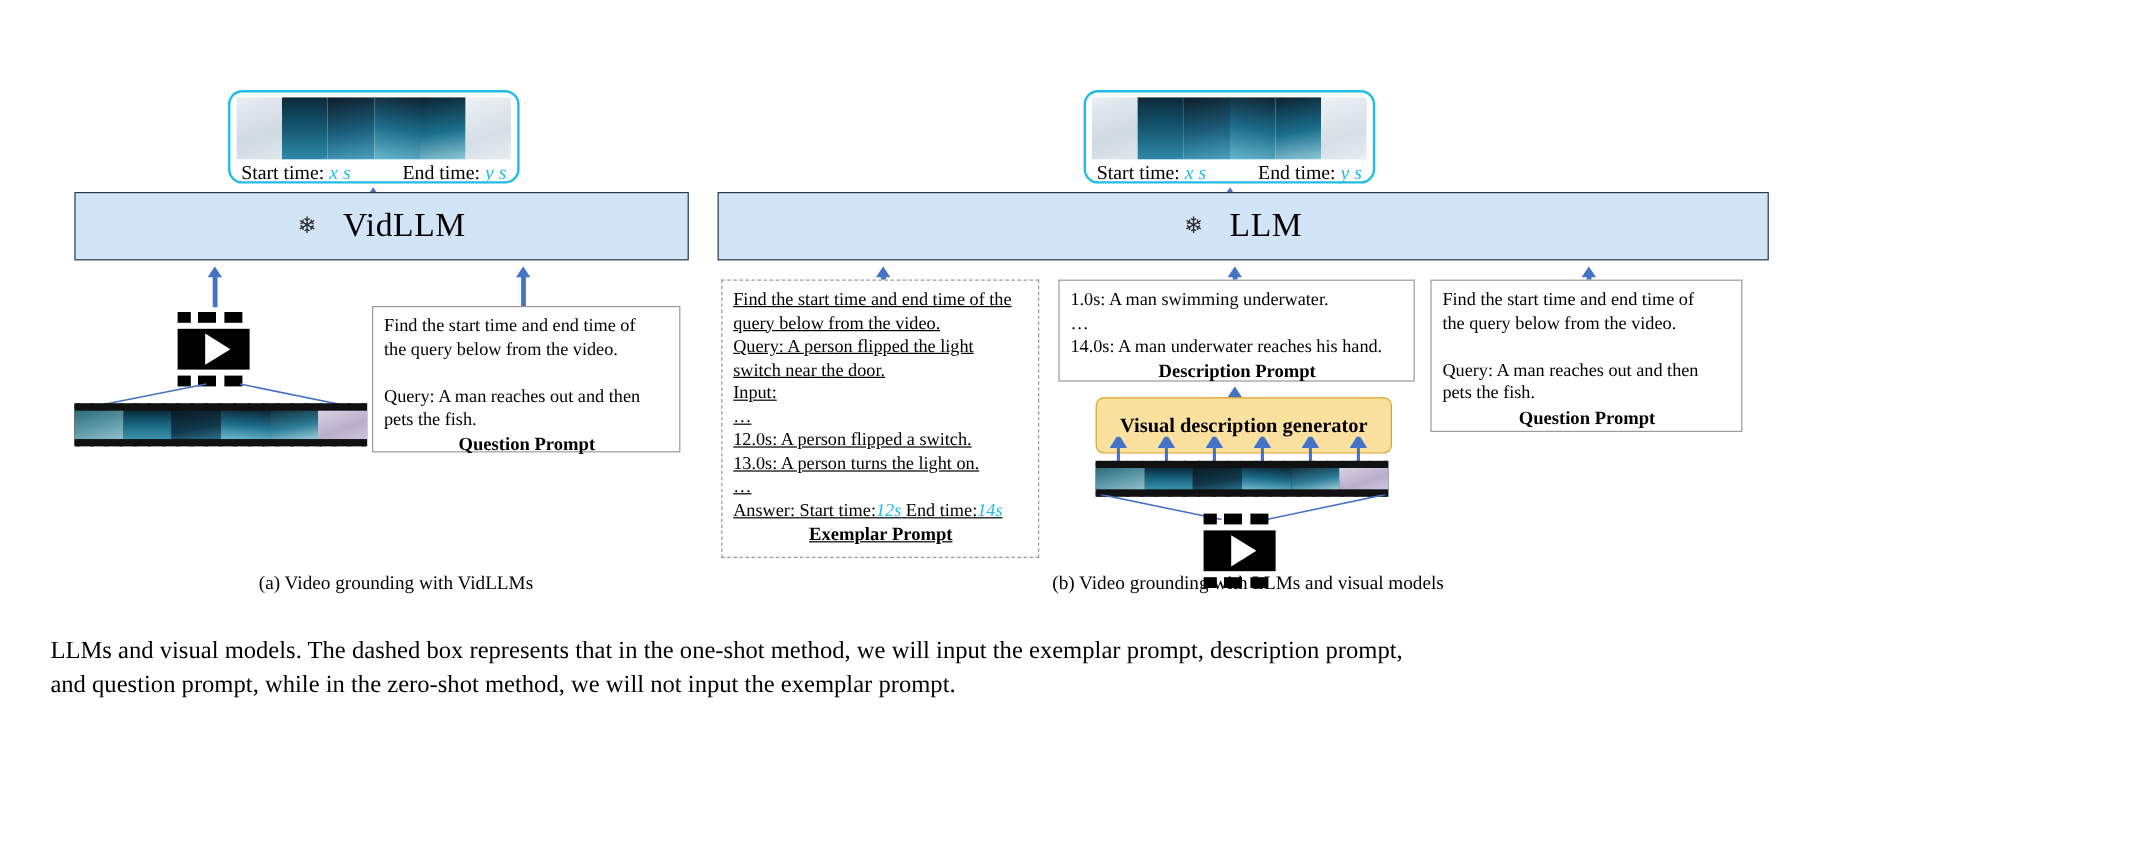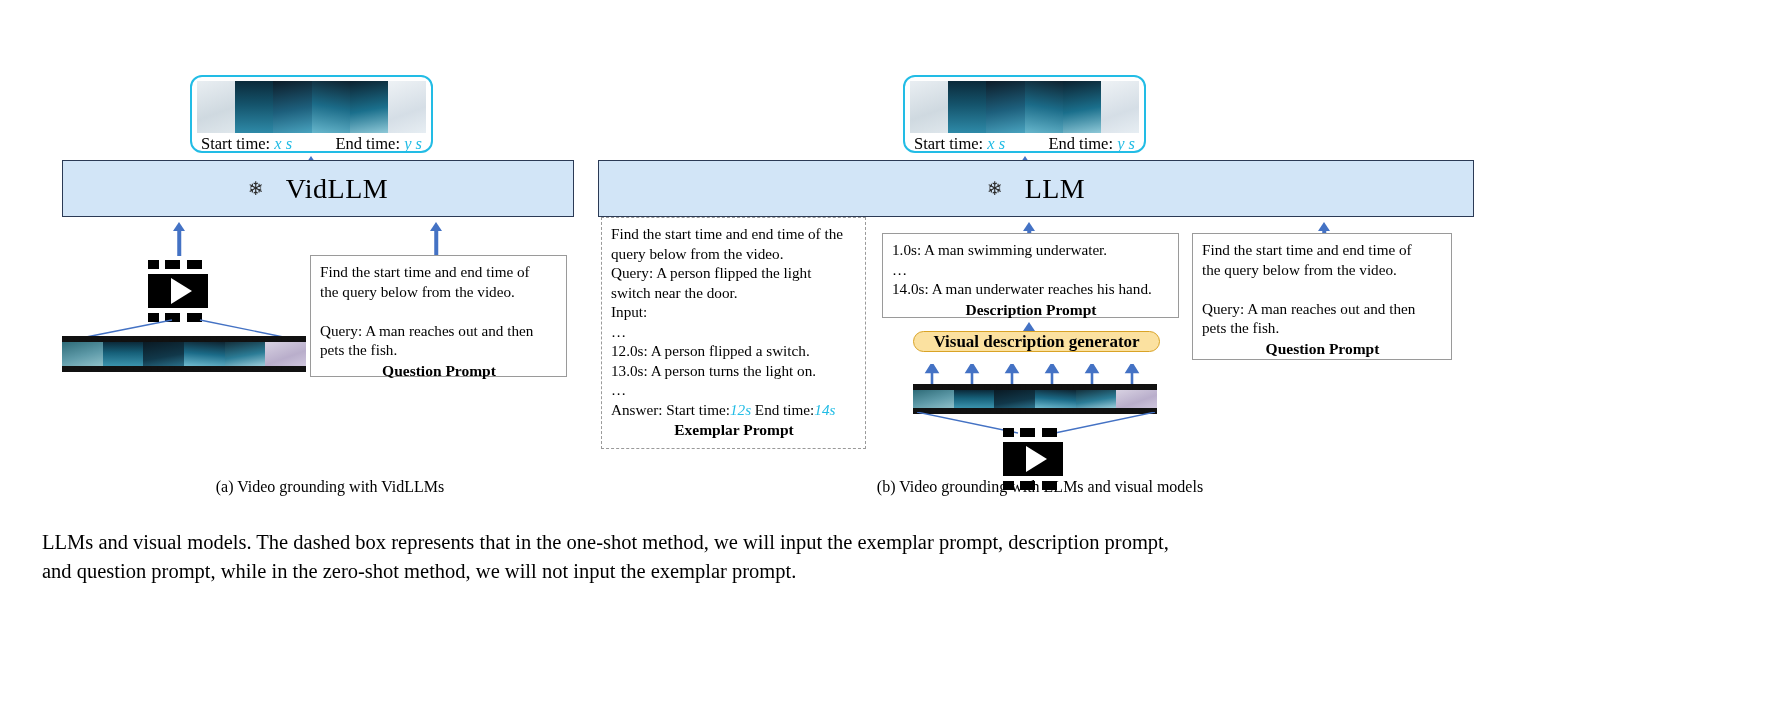--- a/index.html
+++ b/index.html
@@ -272,21 +272,21 @@
 </div>
 <div class="arrow" style="left:1022px; top:222px; width:14px; height:34px;">
   <div class="head"></div>
   <div class="shaft" style="top:7px; height:27px;"></div>
 </div>
 <div class="arrow" style="left:1317px; top:222px; width:14px; height:34px;">
   <div class="head"></div>
   <div class="shaft" style="top:7px; height:27px;"></div>
 </div>
 
-<div class="abs prompt-box dashed" style="left:601px; top:217px; width:265px; height:232px;">
+<div class="abs prompt-box dashed" style="left:601px; top:233px; width:265px; height:232px;text-decoration:underline;">
   <div>Find the start time and end time of the</div>
   <div>query below from the video.</div>
   <div>Query: A person flipped the light</div>
   <div>switch near the door.</div>
   <div>Input:</div>
   <div>…</div>
   <div>12.0s: A person flipped a switch.</div>
   <div>13.0s: A person turns the light on.</div>
   <div>…</div>
   <div style="white-space:nowrap;">
@@ -300,21 +300,21 @@
   <div>…</div>
   <div>14.0s: A man underwater reaches his hand.</div>
   <div class="prompt-title">Description Prompt</div>
 </div>
 
 <div class="arrow" style="left:1022px; top:322px; width:14px; height:28px;">
   <div class="head"></div>
   <div class="shaft" style="top:7px; height:21px;"></div>
 </div>
 
-<div class="abs gen-box" style="left:913px; top:331px; width:247px; height:21px;border-radius:13px;">
+<div class="abs gen-box" style="left:913px; top:331px; width:247px; height:47px;">
   <span>Visual description generator</span>
 </div>
 
 <svg class="fan" style="left:910px; top:364px; width:255px; height:22px;" viewBox="0 0 255 22">
   <g stroke="#4472C4" stroke-width="2.6" fill="#4472C4">
     <line x1="22" y1="22" x2="22" y2="6"></line>
       <polygon points="22,0 17,8 27,8"></polygon>
     <line x1="62" y1="22" x2="62" y2="6"></line>
       <polygon points="62,0 57,8 67,8"></polygon>
     <line x1="102" y1="22" x2="102" y2="6"></line>

